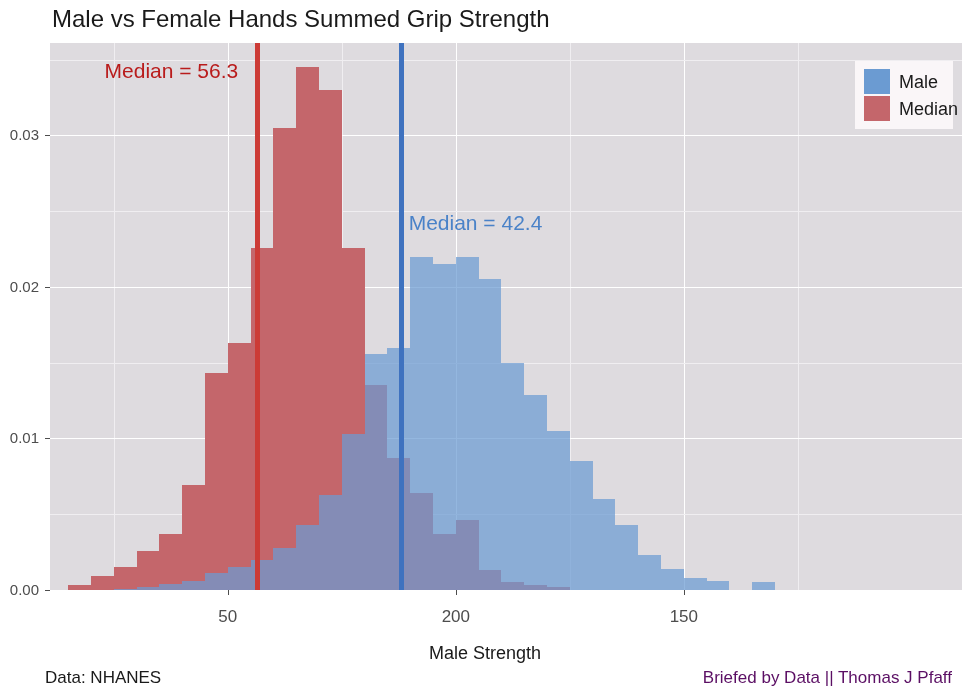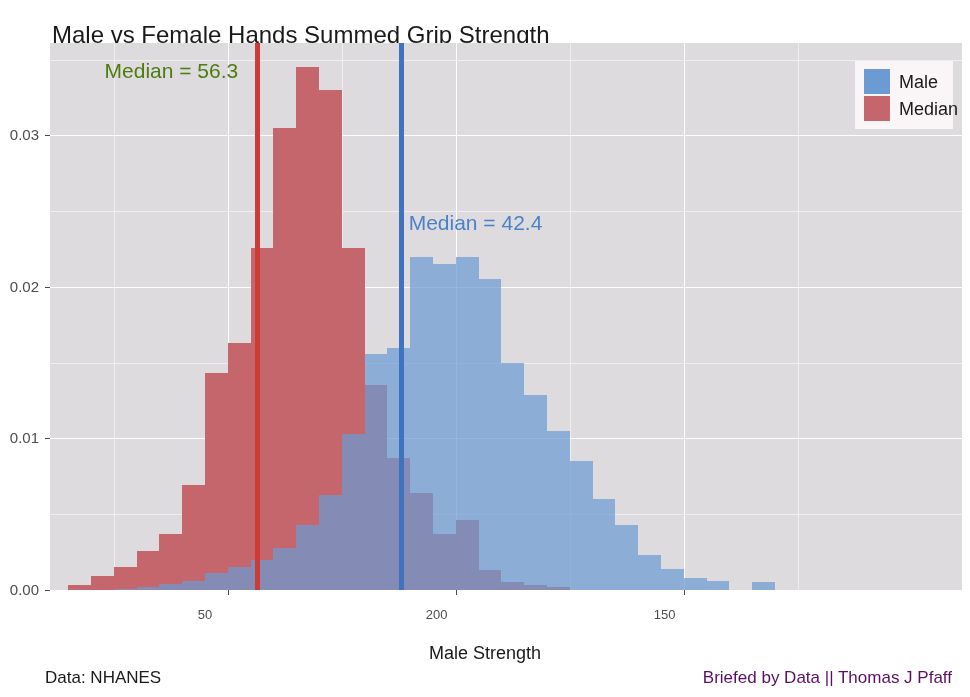--- a/index.html
+++ b/index.html
@@ -26,21 +26,20 @@
 
   
   #chart-title {
     position: absolute;
     left: 52px;
     top: 5px;
     font-size: 24px;
     color: #1a1a1a;
     white-space: nowrap;
     letter-spacing: 0px;
-    margin-top: 16px;
   }
 
   
   #plot-panel {
     position: absolute;
     left: 50px;
     top: 43px;
     width: 912px;
     height: 547px;
     background: #dedbdf;
@@ -81,21 +80,21 @@
     width: 5px;
   }
   #median-line-female { background: #cc3b36; }
   #median-line-male   { background: #3f72bf; }
 
   .median-label {
     position: absolute;
     font-size: 21px;
     white-space: nowrap;
   }
-  #median-label-female { color: #4d7c0f; }
+  #median-label-female { color: #b91c1c; }
   #median-label-male   { color: #4a82c8; }
 
   
   #legend {
     position: absolute;
     left: 855px;
     top: 61px;
     width: 98px;
     background: #faf6f8;
     padding: 7px 8px 7px 9px;
@@ -131,22 +130,23 @@
   .y-tick-mark {
     position: absolute;
     left: 45px;
     width: 5px;
     height: 1px;
     background: #4d4d4d;
   }
   .x-tick-label {
     position: absolute;
     top: 608px;
-    font-size: 13px;
+    font-size: 17px;
     color: #4d4d4d;
+    text-align: center;
     width: 60px;
     line-height: 1;
   }
   .x-tick-mark {
     position: absolute;
     top: 590px;
     width: 1px;
     height: 5px;
     background: #4d4d4d;
   }

